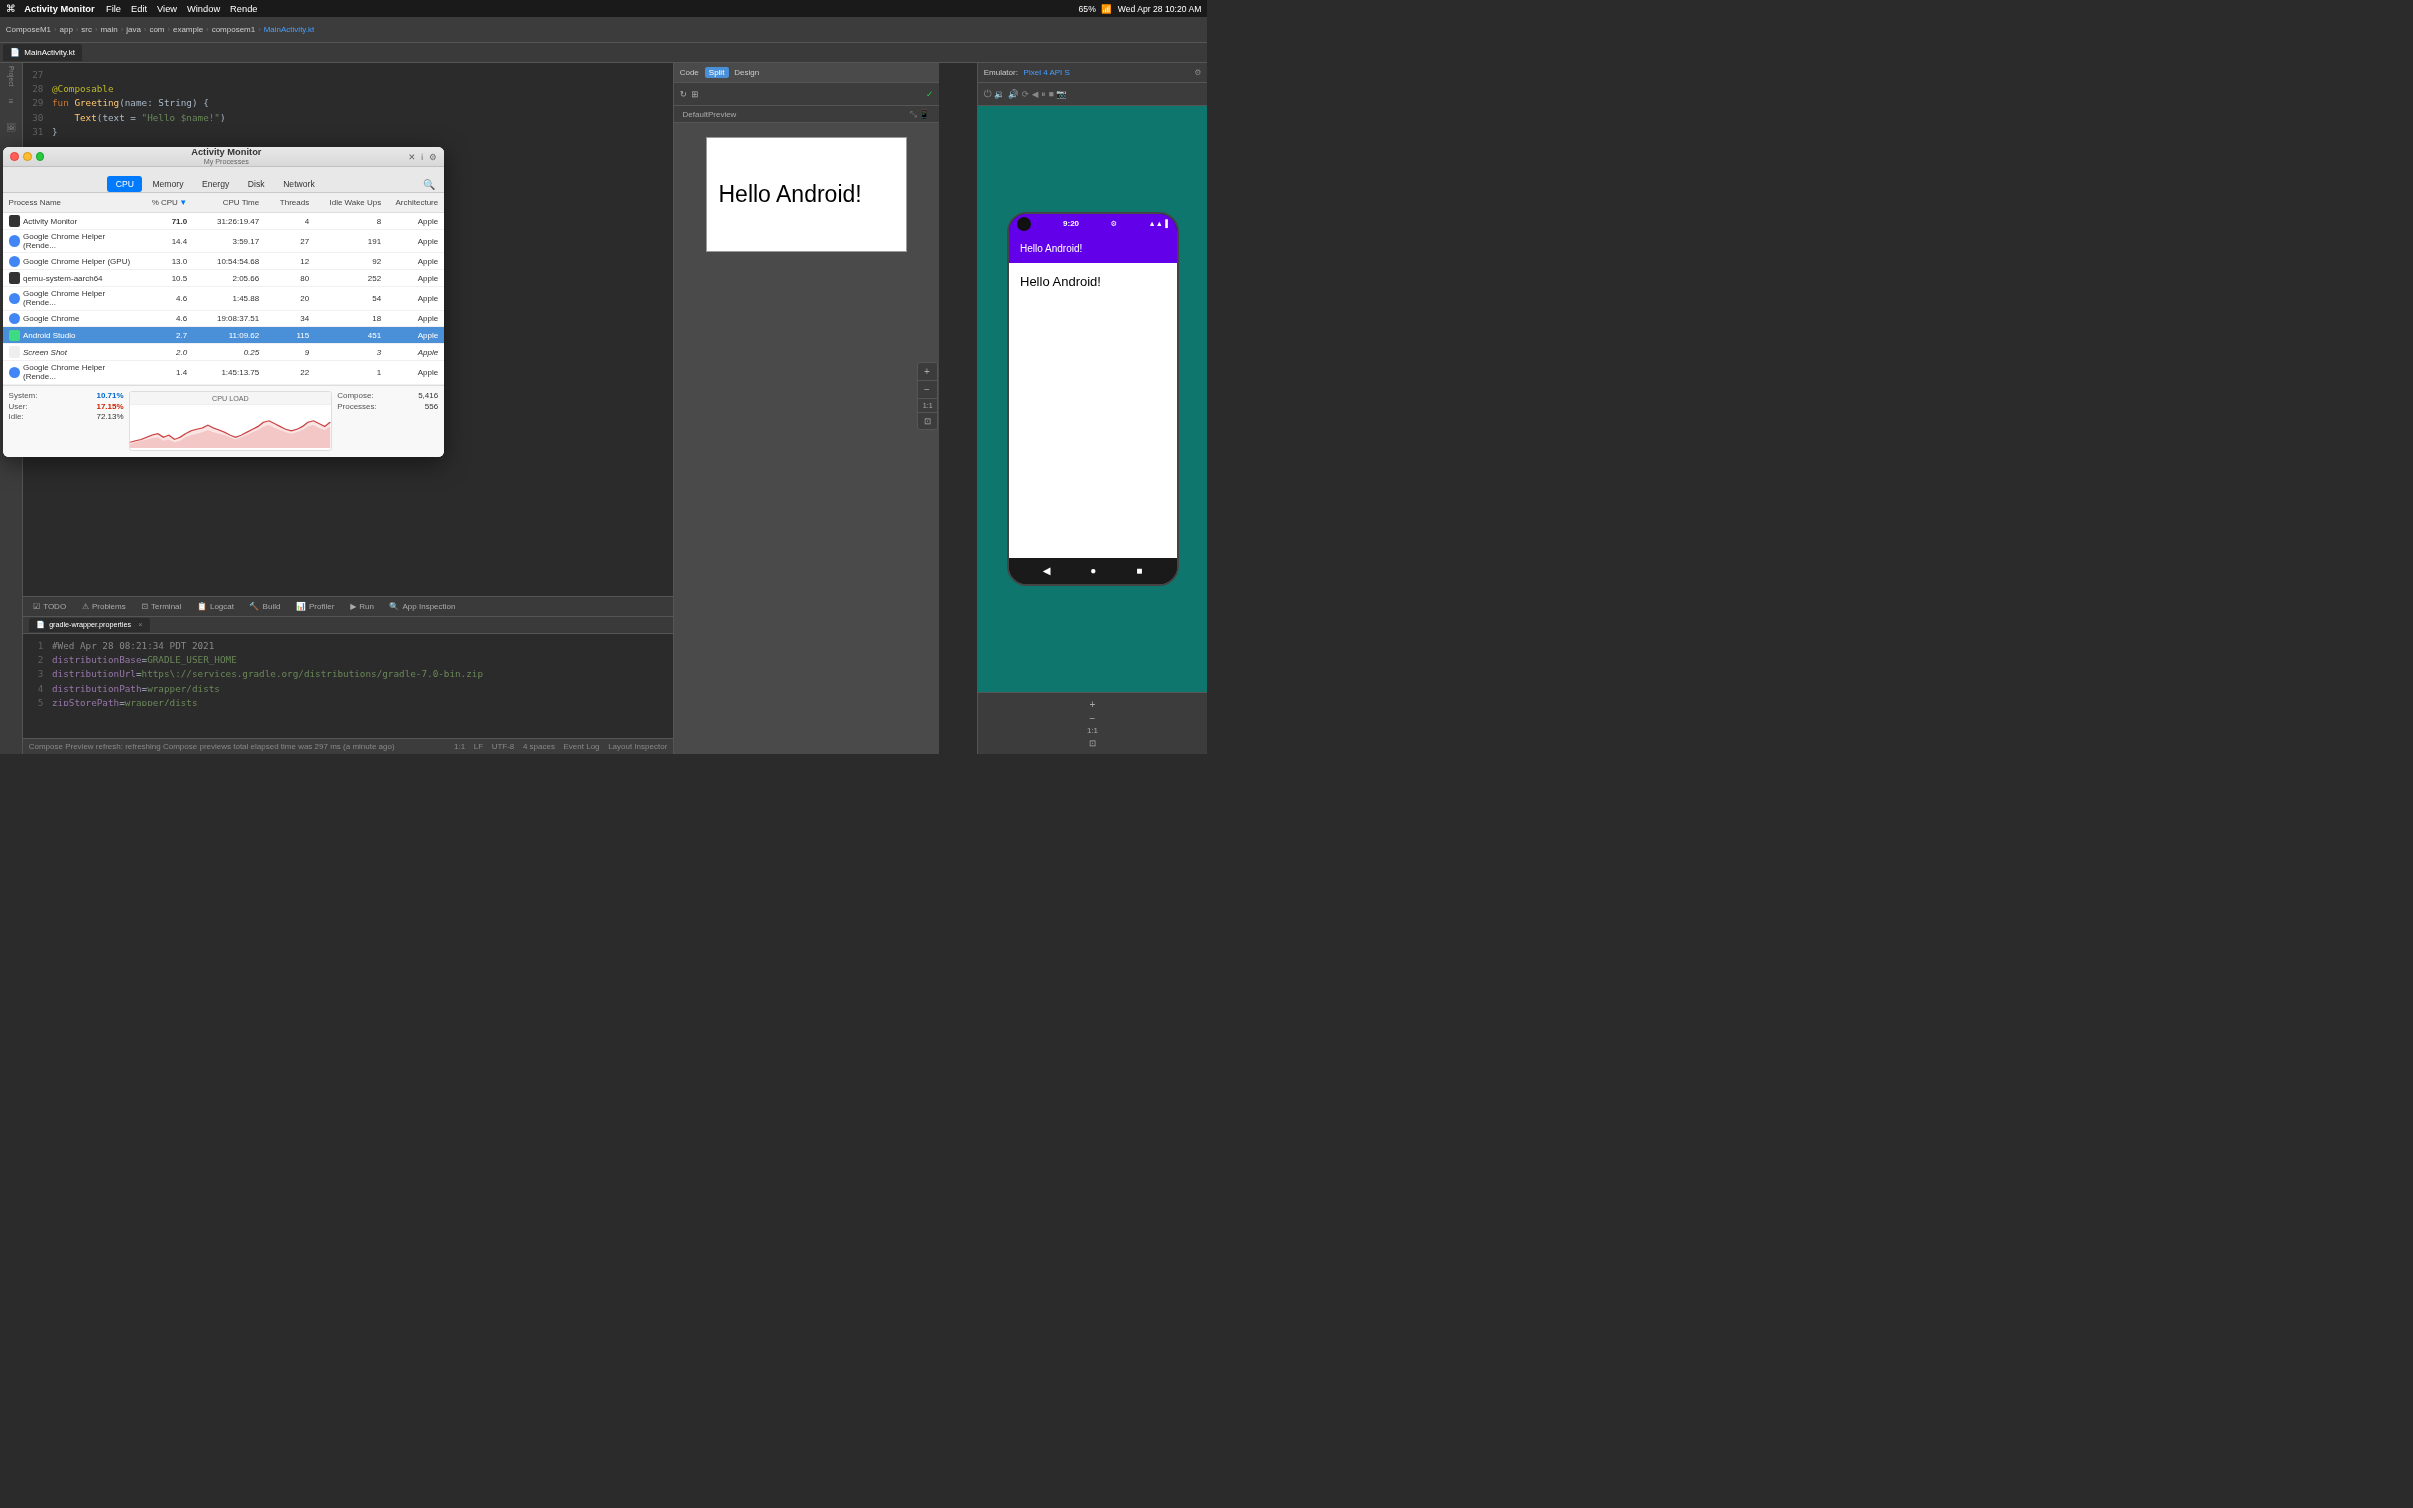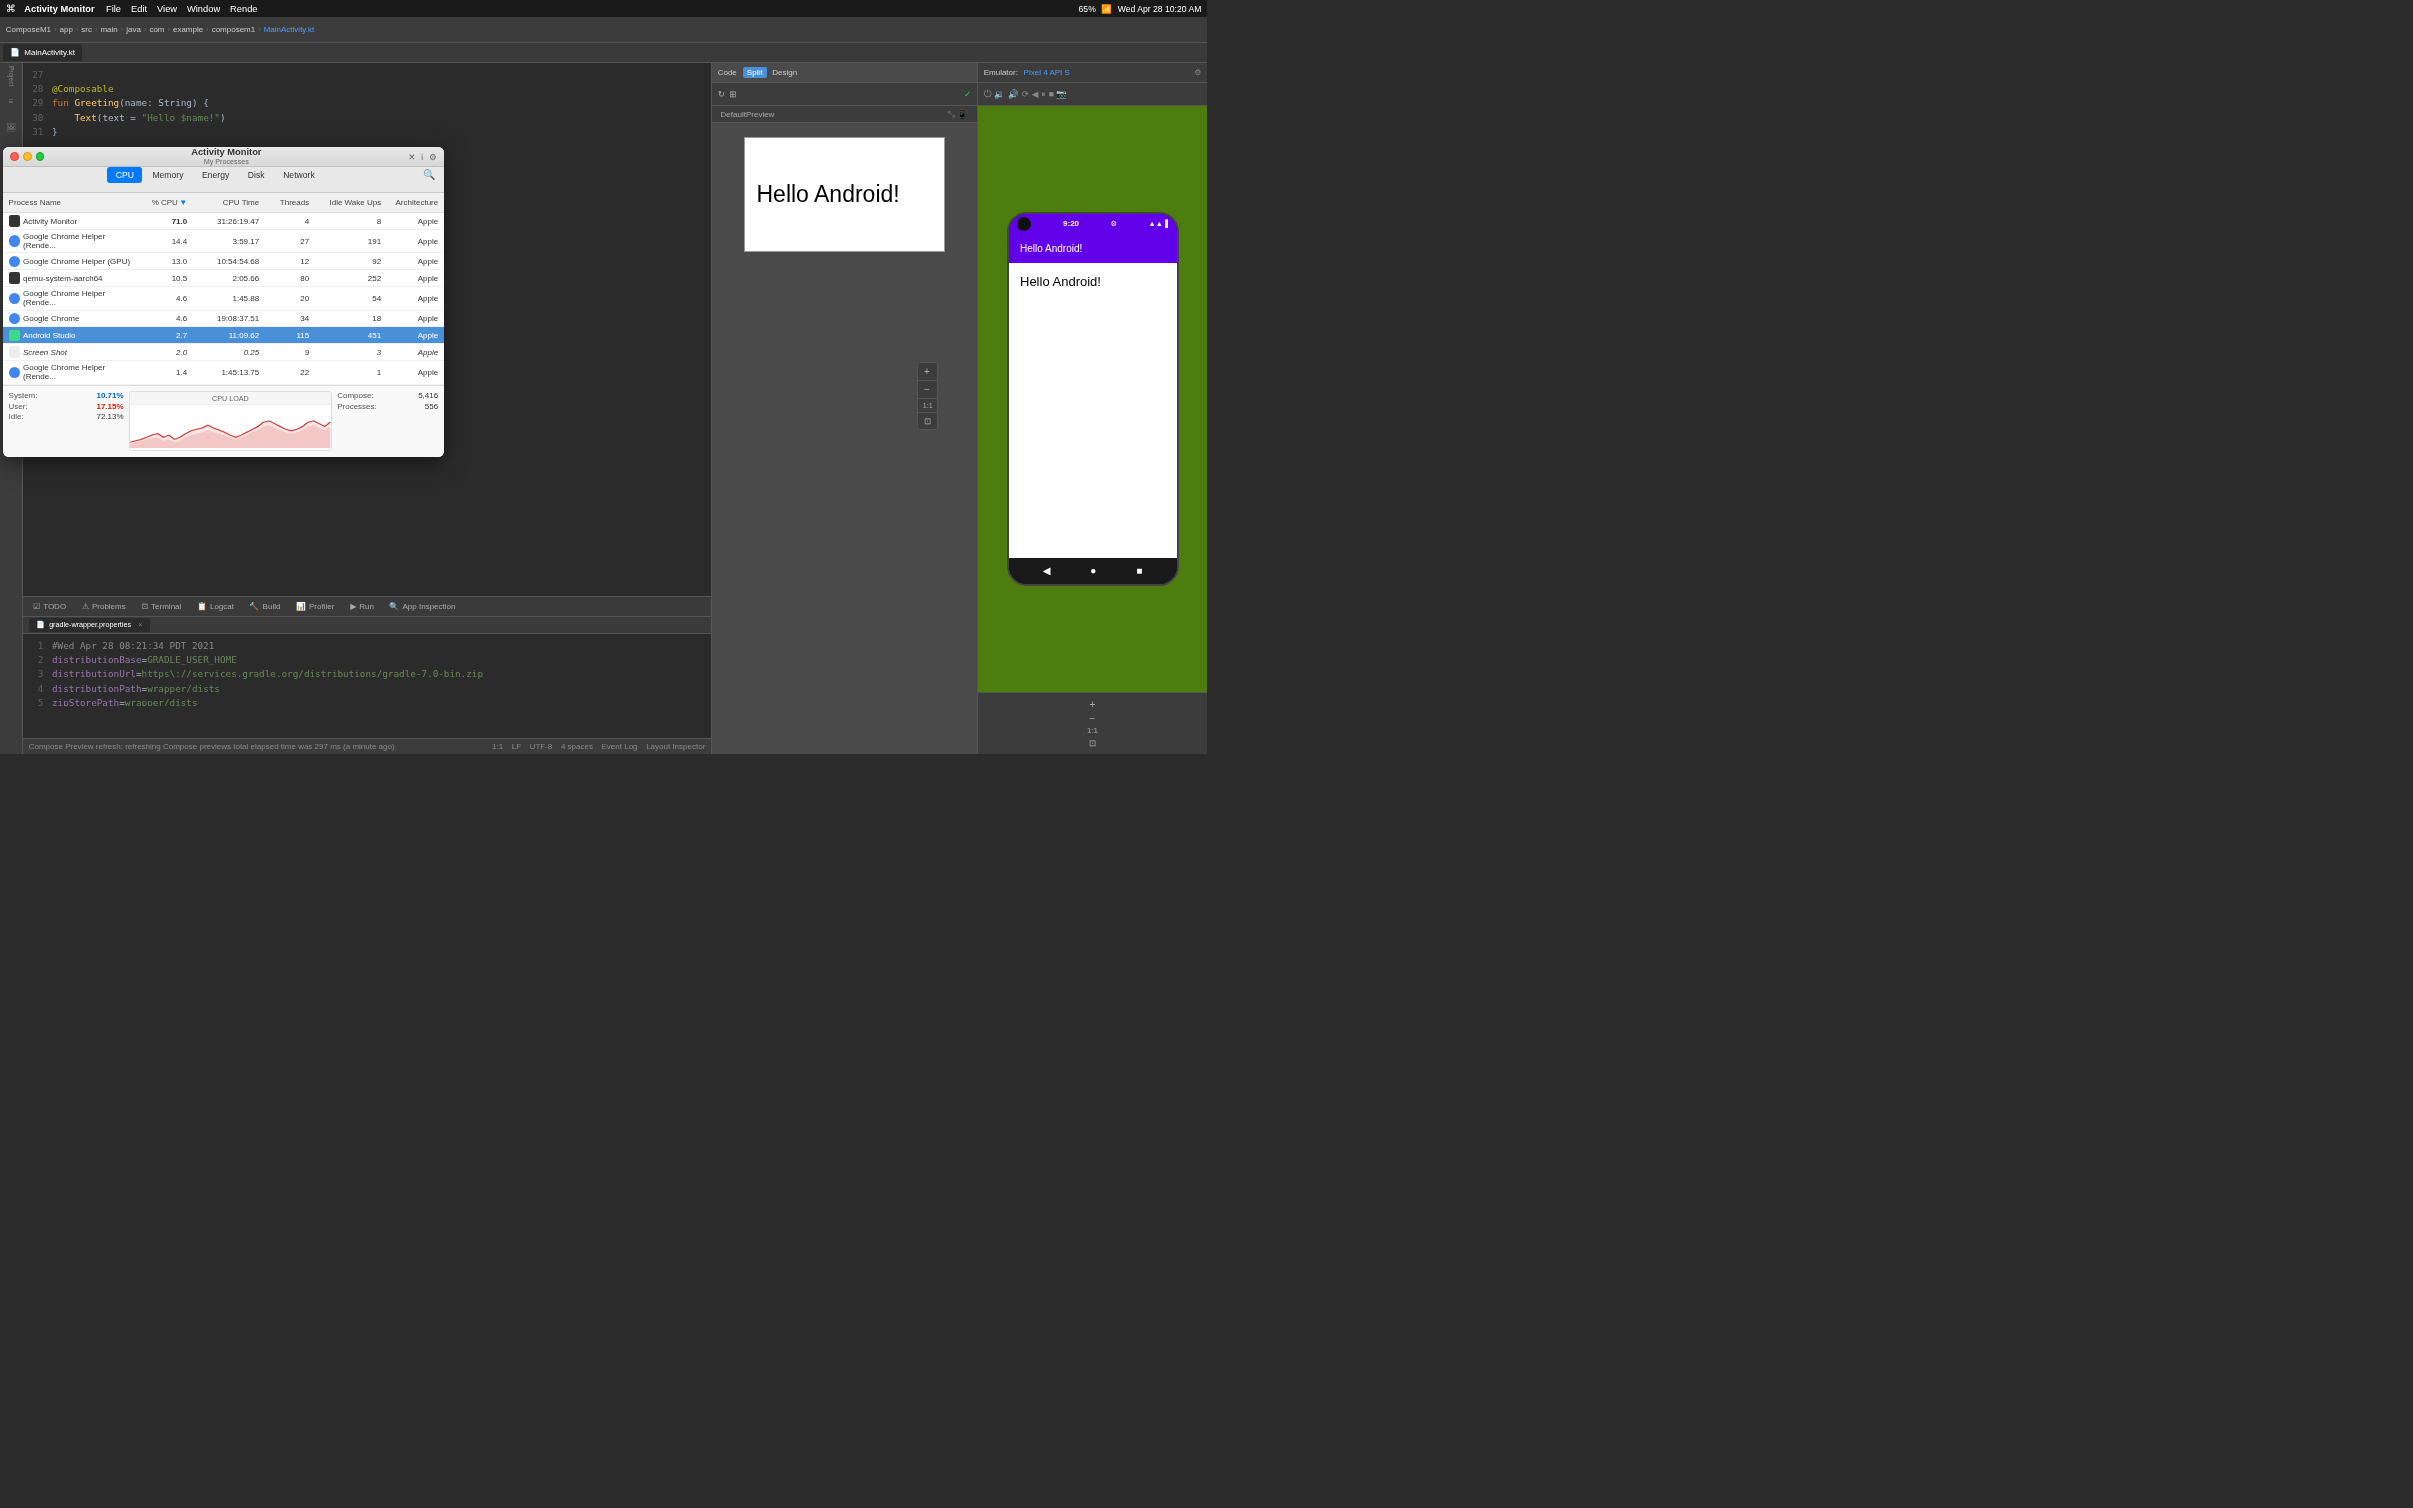--- a/index.html
+++ b/index.html
@@ -248,24 +248,25 @@
     }
     .compose-preview-text {
       font-size: 23px;
       font-weight: 400;
       color: #000;
     }
 
     
     .emulator-panel {
       width: 230px;
-      background: #4d7c0f;
+      background: #0f766e;
       border-left: 0.7px solid #555;
       display: flex;
       flex-direction: column;
+      margin-left: 38px;
     }
 
     .emulator-header {
       height: 20px;
       background: #3c3c3c;
       display: flex;
       align-items: center;
       padding: 0 5.7px;
       font-size: 8px;
       color: #ccc;
@@ -426,21 +427,21 @@
       flex: 1;
       text-align: center;
     }
     .am-title { font-size: 9.3px; font-weight: 600; color: #333; }
     .am-subtitle { font-size: 7.2px; color: #666; }
 
     .am-toolbar {
       height: 26px;
       background: #e8e8e8;
       display: flex;
-      align-items: flex-start;
+      align-items: flex-end;
       padding: 0 7.2px;
       gap: 2px;
       border-bottom: 0.7px solid #c8c8c8;
     }
     .am-tabs {
       display: flex;
       gap: 1.4px;
       flex: 1;
       justify-content: center;
     }

